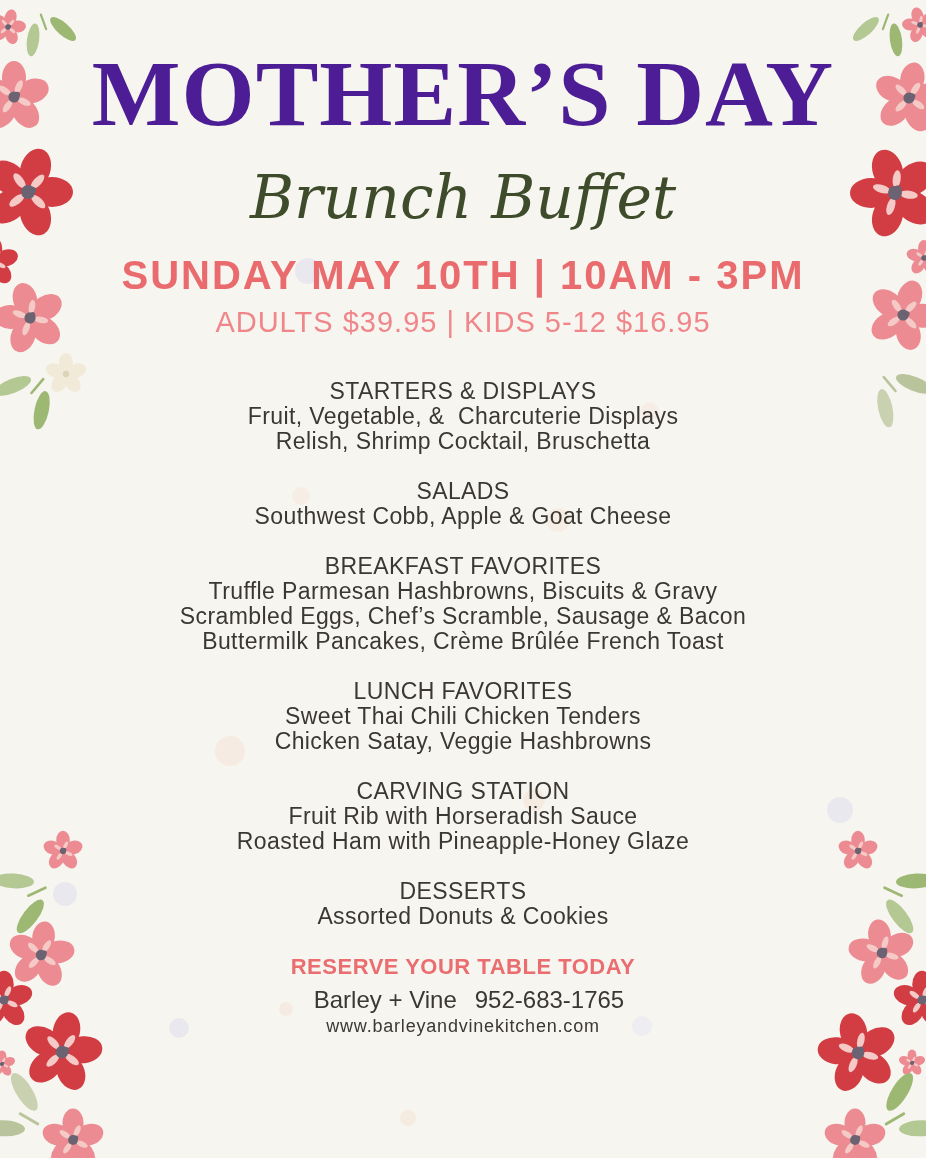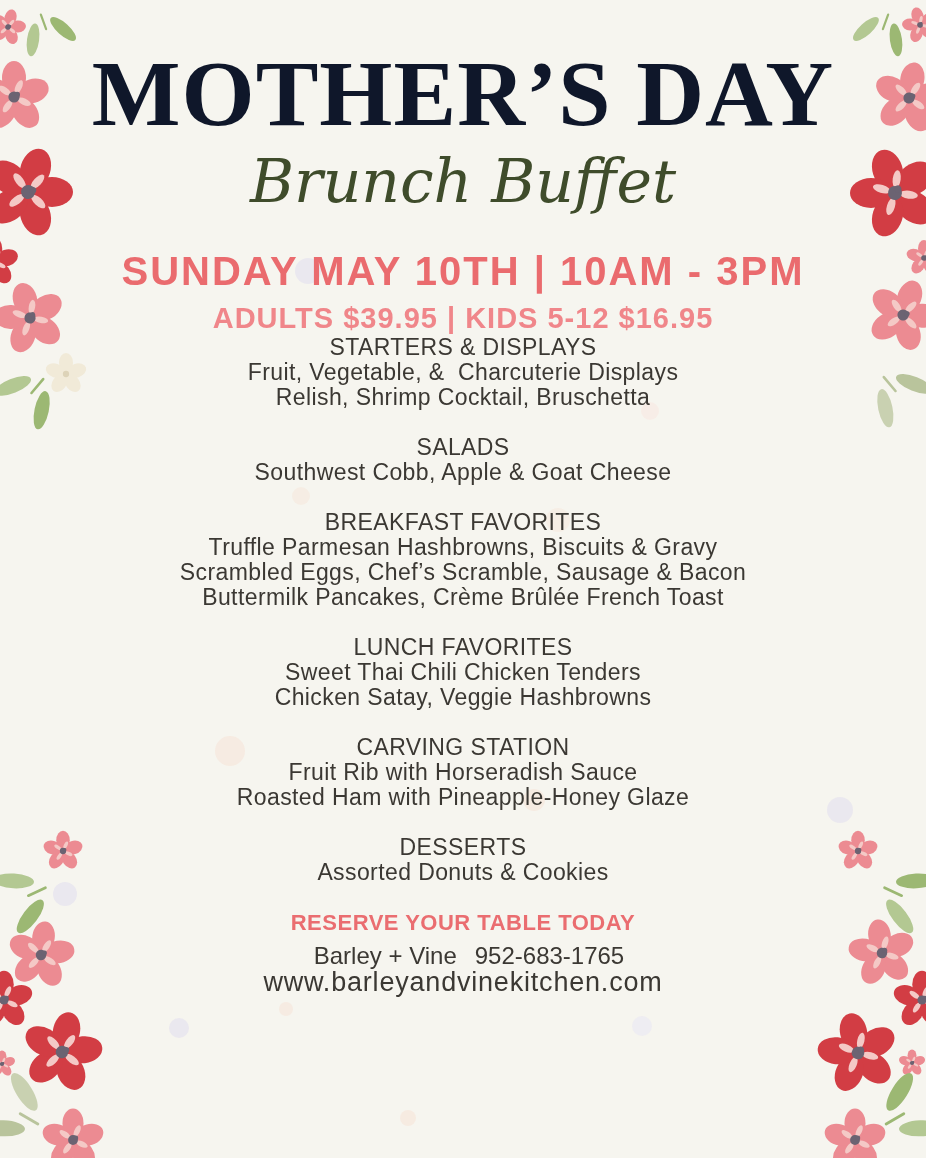--- a/index.html
+++ b/index.html
@@ -13,45 +13,46 @@
   }
   .flowers{position:absolute;left:0;top:0;width:926px;height:1158px;pointer-events:none;}
   .content{position:relative;z-index:2;text-align:center;color:#3b3833;padding-top:44px;}
   .title{
     margin:0;
     font-family:"Liberation Serif","DejaVu Serif",serif;
     font-weight:700;
     font-size:94px;
     line-height:1.06;
     letter-spacing:1px;
-    color:#0f172a;
+    color:#4c1d95;
   }
   .subtitle{
     font-family:"DejaVu Serif","Liberation Serif",serif;
     font-style:italic;
     font-size:60px;
     line-height:1.25;
     color:#3f4c2b;
-    margin-top:0px;
+    margin-top:16px;
   }
   .date-line{
-    margin-top:30px;
+    margin-top:18px;
     font-size:40px;
     font-weight:700;
     letter-spacing:2px;
     color:#ea6b6e;
   }
   .price-line{
     margin-top:8px;
     font-size:29px;
-    font-weight:700;
+    font-weight:400;
     letter-spacing:1px;
     color:#f0868a;
   }
   .menu{
+    margin-top:40px;
     font-size:23px;
     line-height:25px;
     letter-spacing:.4px;
     color:#3b3833;
   }
   .menu-section{margin-bottom:25px;}
   .section-heading{text-transform:uppercase;}
   .menu-item{white-space:pre-wrap;}
   .cta{
     margin-top:8px;
@@ -61,21 +62,21 @@
     color:#ea6d70;
   }
   .contact-line{
     margin-top:7px;
     font-size:24px;
     line-height:26px;
     padding-left:12px;
   }
   .contact-line .phone{margin-left:18px;}
   .website-line{
-    font-size:27px;
+    font-size:18px;
     line-height:26px;
     letter-spacing:.8px;
   }
 </style>
 </head>
 <body>
 
 <div class="poster">
 
   <svg class="flowers" viewBox="0 0 926 1158" aria-hidden="true">

